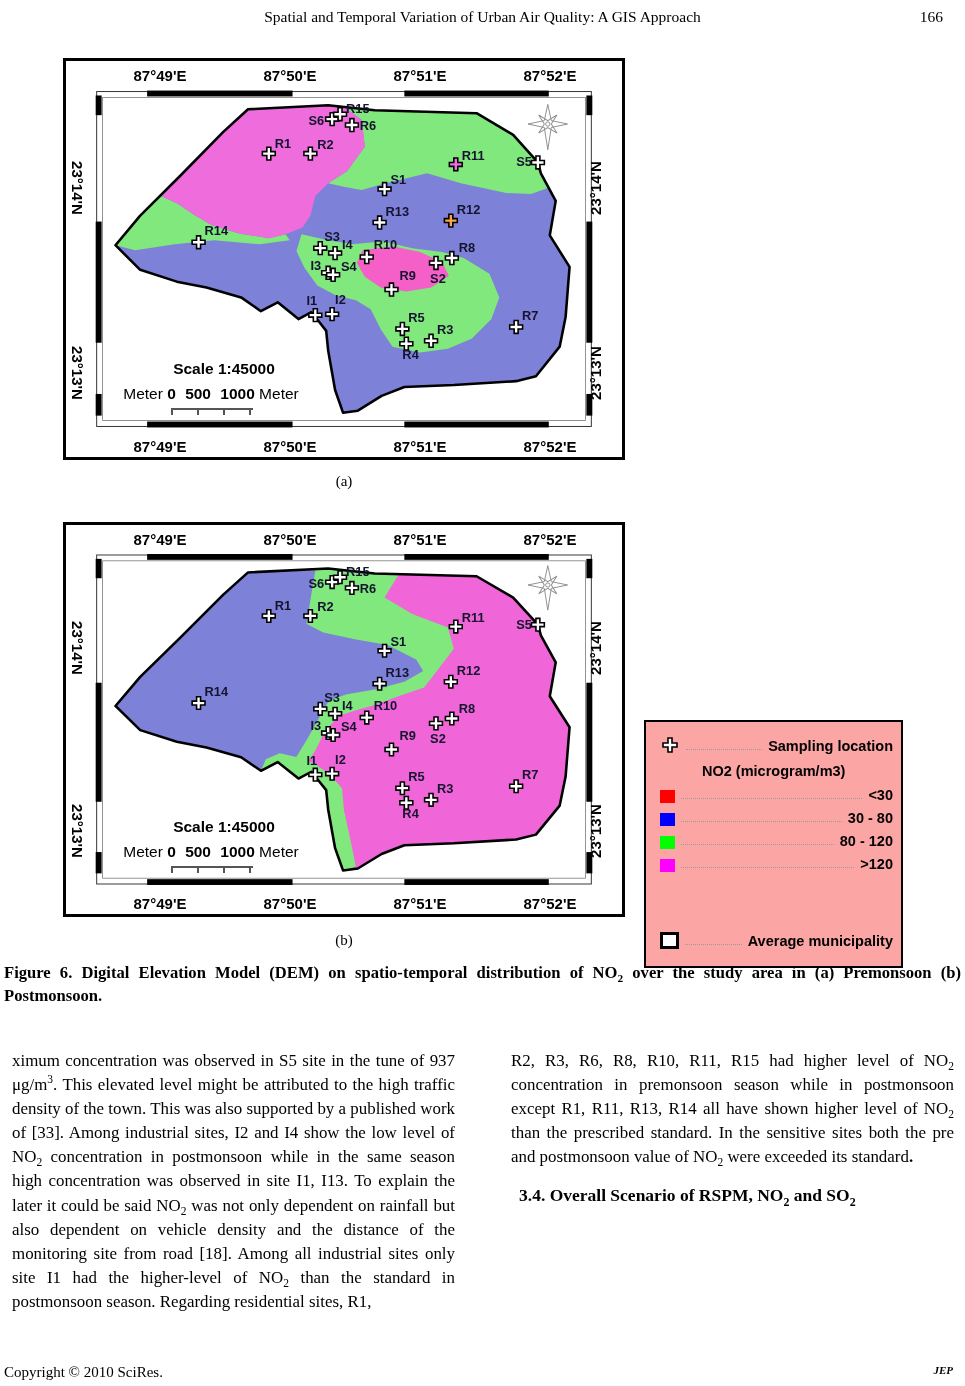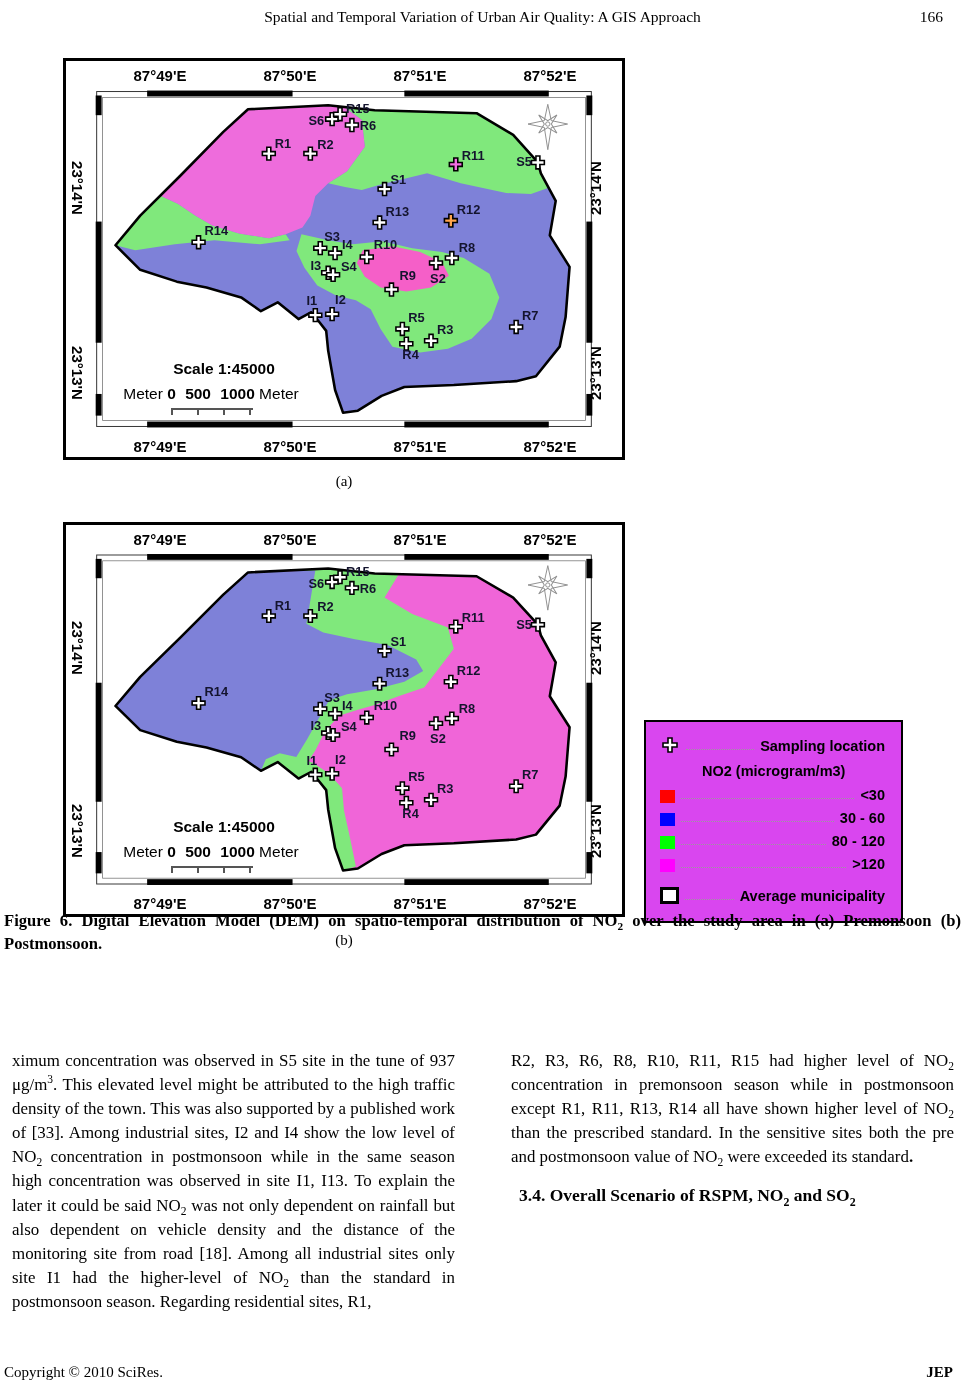--- a/index.html
+++ b/index.html
@@ -15,41 +15,41 @@
   .rotcw{transform:rotate(90deg);}
   .rotccw{transform:rotate(-90deg);}
   .scale-line1{position:absolute;left:73px;top:299px;width:170px;text-align:center;font-family:"Liberation Sans",sans-serif;font-weight:bold;font-size:15.5px;}
   .scale-line2{position:absolute;left:30px;top:324px;width:230px;text-align:center;font-family:"Liberation Sans",sans-serif;font-size:15.5px;}
   .scale-line2 .nums{font-weight:bold;word-spacing:5px;}
   .scale-ticks{position:absolute;left:105px;top:347px;width:82px;height:5px;border-top:2px solid #555;
     background-image:repeating-linear-gradient(90deg,#555 0 2px,transparent 2px 26px);}
   .site-label{font-family:"Liberation Sans",sans-serif;font-weight:600;font-size:13px;fill:#14142e;}
   .panel-label{position:absolute;left:63px;width:562px;text-align:center;font-size:15px;}
   
-  .legend{position:absolute;left:644px;top:720px;width:259px;height:203px;border:2px solid #000;box-sizing:border-box;background:#d946ef;
-    font-family:"Liberation Sans",sans-serif;font-weight:bold;font-size:14.5px;padding:14px 16px 10px 14px;display:flex;flex-direction:column;}
+  .legend{position:absolute;left:644px;top:720px;width:259px;height:248px;border:2px solid #000;box-sizing:border-box;background:#fca5a5;
+    font-family:"Liberation Sans",sans-serif;font-weight:bold;font-size:14.5px;padding:14px 8px 10px 14px;display:flex;flex-direction:column;}
   .lg-row{display:flex;align-items:flex-end;margin-bottom:7px;}
   .lg-leader{flex:1;border-bottom:1px dotted #9a9a9a;margin:0 6px 4px 6px;}
   .lg-title{margin:2px 0 8px 42px;}
   .lg-swatch{width:15px;height:13px;flex:none;}
   .lg-sq-open{width:13px;height:11px;flex:none;border:3px solid #000;background:#fff;}
   .lg-rows{display:flex;flex-direction:column;justify-content:space-between;}
   .lg-muni{margin-top:auto;}
   
-  .caption{position:absolute;left:4px;top:909px;width:957px;font-weight:bold;font-size:16.6px;line-height:23px;text-align:justify;}
+  .caption{position:absolute;left:4px;top:961px;width:957px;font-weight:bold;font-size:16.6px;line-height:23px;text-align:justify;}
   .col{position:absolute;top:1041px;width:459px;font-size:16.9px;line-height:24.1px;text-align:justify;}
   .col p{margin:8px;}
   .col-left{left:4px;}
   .col-right{left:503px;}
   .indent{text-indent:20px;}
   .sec-head{font-weight:bold;font-size:17.5px;margin:14px 0 13px 16px;text-align:left;}
   sub,sup{font-size:68%;line-height:0;}
   
   .ftr-copy{position:absolute;left:4px;top:1364px;font-size:15px;}
-  .ftr-jrnl{position:absolute;right:12px;top:1364px;font-size:15px;font-weight:bold;}
+  .ftr-jrnl{position:absolute;right:12px;top:1364px;font-size:11px;font-weight:bold;font-style:italic;}
 </style>
 </head>
 <body>
 
 <div class="page">
 
   <div class="hdr-title">Spatial and Temporal Variation of Urban Air Quality: A GIS Approach</div>
   <div class="hdr-page">166</div>
 
   <div class="map-box" style="top:58px;height:402px;">
@@ -276,21 +276,21 @@
     <div class="lg-title">NO2 (microgram/m3)</div>
     <div class="lg-rows" id="legend-classes">
         <div class="lg-row">
           <span class="lg-swatch" style="background: rgb(255, 0, 0);"></span>
           <span class="lg-leader"></span>
           <span>&lt;30</span>
         </div>
         <div class="lg-row">
           <span class="lg-swatch" style="background: rgb(0, 0, 255);"></span>
           <span class="lg-leader"></span>
-          <span>30 - 60</span>
+          <span>30 - 80</span>
         </div>
         <div class="lg-row">
           <span class="lg-swatch" style="background: rgb(0, 255, 0);"></span>
           <span class="lg-leader"></span>
           <span>80 - 120</span>
         </div>
         <div class="lg-row">
           <span class="lg-swatch" style="background: rgb(255, 0, 255);"></span>
           <span class="lg-leader"></span>
           <span>&gt;120</span>

